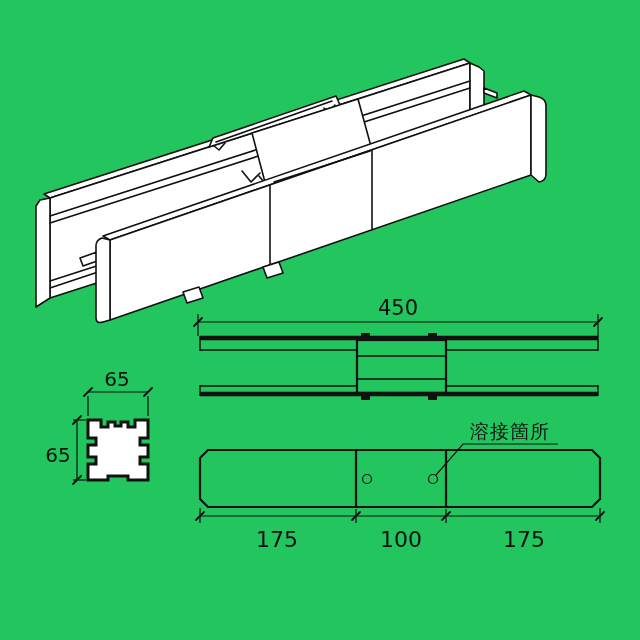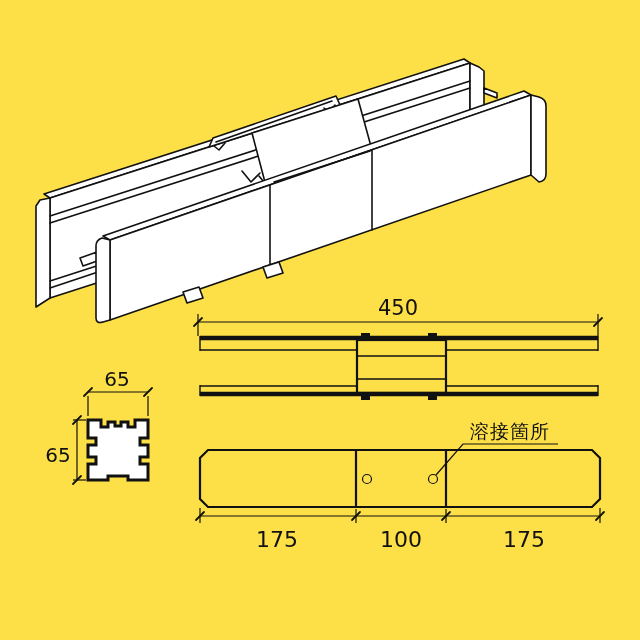--- a/index.html
+++ b/index.html
@@ -1,16 +1,16 @@
 <!DOCTYPE html>
 <html><head>
 <meta charset="utf-8">
 <style>
   html,body{margin:0;padding:0;background:#ffffff;}
-  .page{position:relative;width:640px;height:640px;background:#fde047;overflow:hidden;
+  .page{position:relative;width:640px;height:640px;background:#22c55e;overflow:hidden;
         font-family:"DejaVu Sans","Liberation Sans",sans-serif;}
   svg{display:block;}
   .ln{stroke:#111111;stroke-width:1.6;fill:none;stroke-linecap:round;stroke-linejoin:round;}
   .face{stroke:#111111;stroke-width:1.6;fill:#ffffff;stroke-linejoin:round;}
   .thick{stroke:#111111;stroke-width:4.6;fill:none;stroke-linecap:butt;}
   .thin{stroke:#111111;stroke-width:1.4;fill:none;stroke-linecap:butt;}
   .med{stroke:#111111;stroke-width:2.2;fill:none;stroke-linejoin:miter;}
   .profile{stroke:#111111;stroke-width:3;fill:#ffffff;stroke-linejoin:miter;}
   .dim{stroke:#111111;stroke-width:1.2;fill:none;stroke-linecap:butt;}
   .slash{stroke:#111111;stroke-width:1.8;fill:none;stroke-linecap:round;}

